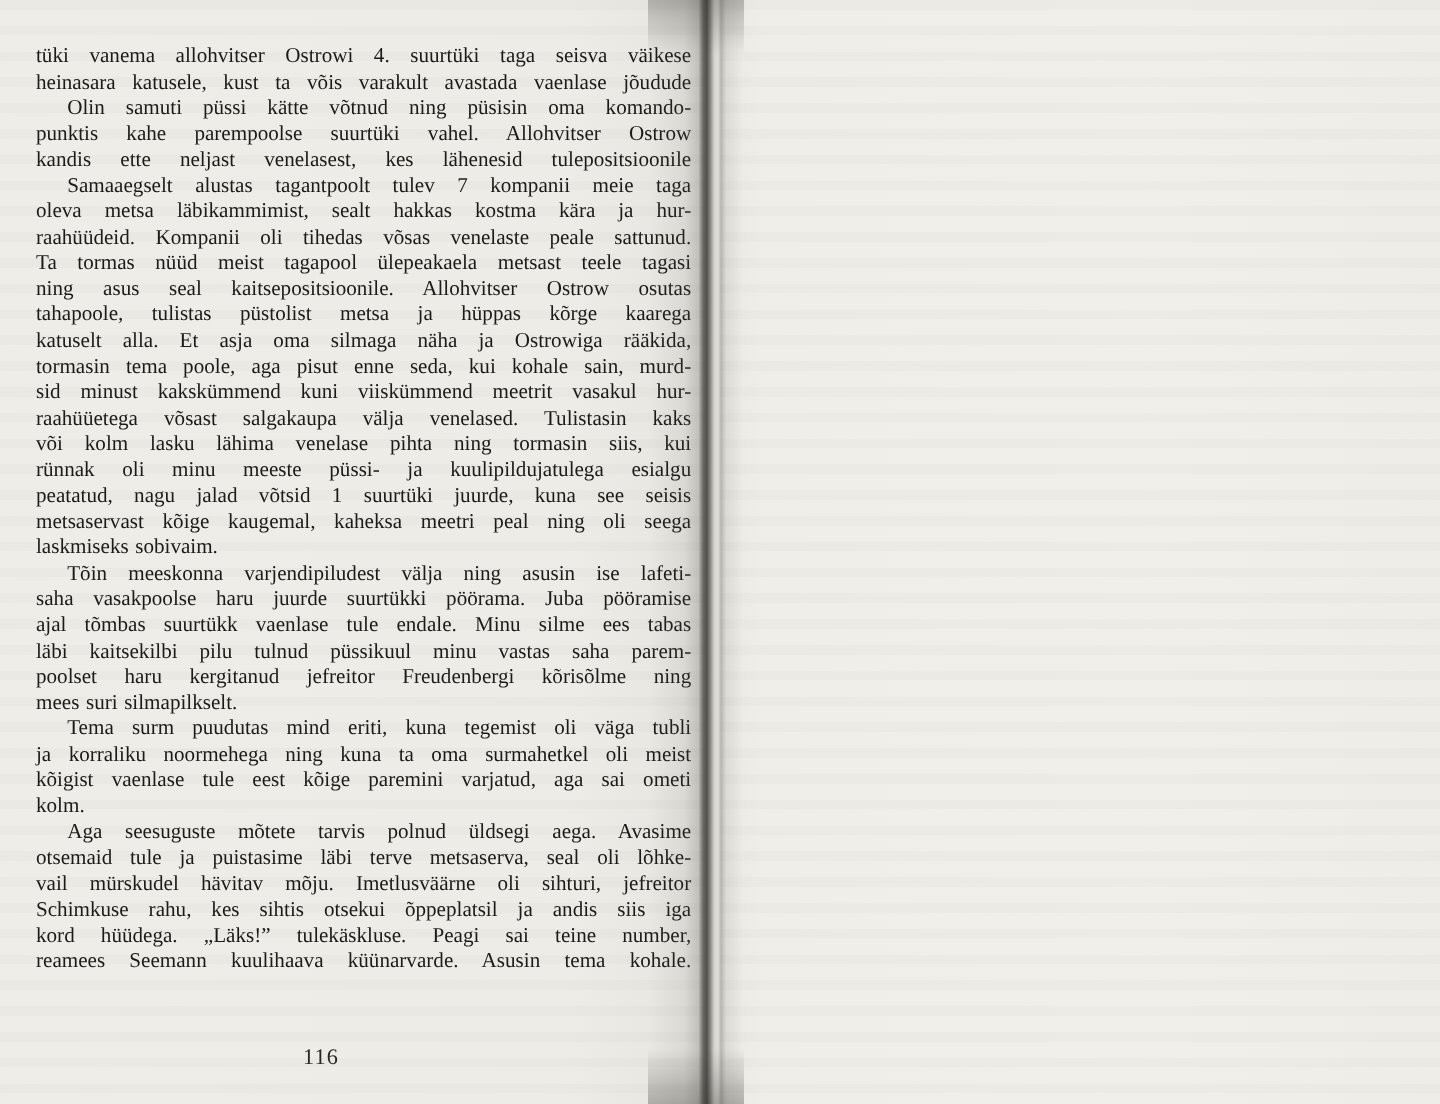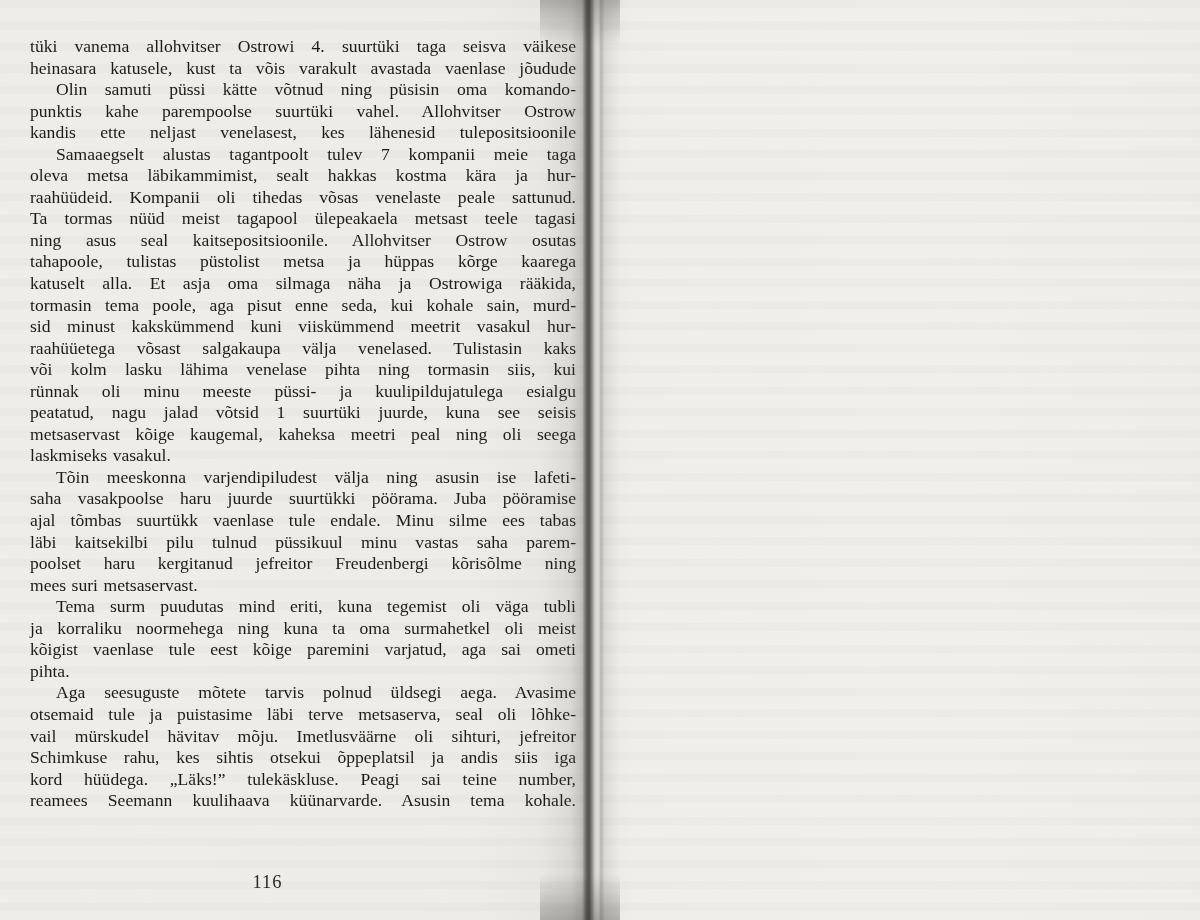--- a/index.html
+++ b/index.html
@@ -128,35 +128,35 @@
           <div class="line">ning asus seal kaitsepositsioonile. Allohvitser Ostrow osutas</div>
           <div class="line">tahapoole, tulistas püstolist metsa ja hüppas kõrge kaarega</div>
           <div class="line">katuselt alla. Et asja oma silmaga näha ja Ostrowiga rääkida,</div>
           <div class="line">tormasin tema poole, aga pisut enne seda, kui kohale sain, murd-</div>
           <div class="line">sid minust kakskümmend kuni viiskümmend meetrit vasakul hur-</div>
           <div class="line">raahüüetega võsast salgakaupa välja venelased. Tulistasin kaks</div>
           <div class="line">või kolm lasku lähima venelase pihta ning tormasin siis, kui</div>
           <div class="line">rünnak oli minu meeste püssi- ja kuulipildujatulega esialgu</div>
           <div class="line">peatatud, nagu jalad võtsid 1 suurtüki juurde, kuna see seisis</div>
           <div class="line">metsaservast kõige kaugemal, kaheksa meetri peal ning oli seega</div>
-          <div class="line last">laskmiseks vasakul.</div>
+          <div class="line last">laskmiseks sobivaim.</div>
         </div>
         <div class="para">
           <div class="line indent">Tõin meeskonna varjendipiludest välja ning asusin ise lafeti-</div>
           <div class="line">saha vasakpoolse haru juurde suurtükki pöörama. Juba pööramise</div>
           <div class="line">ajal tõmbas suurtükk vaenlase tule endale. Minu silme ees tabas</div>
           <div class="line">läbi kaitsekilbi pilu tulnud püssikuul minu vastas saha parem-</div>
           <div class="line">poolset haru kergitanud jefreitor Freudenbergi kõrisõlme ning</div>
-          <div class="line last">mees suri metsaservast.</div>
+          <div class="line last">mees suri silmapilkselt.</div>
         </div>
         <div class="para">
           <div class="line indent">Tema surm puudutas mind eriti, kuna tegemist oli väga tubli</div>
           <div class="line">ja korraliku noormehega ning kuna ta oma surmahetkel oli meist</div>
           <div class="line">kõigist vaenlase tule eest kõige paremini varjatud, aga sai ometi</div>
-          <div class="line last">pihta.</div>
+          <div class="line last">kolm.</div>
         </div>
         <div class="para">
           <div class="line indent">Aga seesuguste mõtete tarvis polnud üldsegi aega. Avasime</div>
           <div class="line">otsemaid tule ja puistasime läbi terve metsaserva, seal oli lõhke-</div>
           <div class="line">vail mürskudel hävitav mõju. Imetlusväärne oli sihturi, jefreitor</div>
           <div class="line">Schimkuse rahu, kes sihtis otsekui õppeplatsil ja andis siis iga</div>
           <div class="line">kord hüüdega. „Läks!” tulekäskluse. Peagi sai teine number,</div>
           <div class="line">reamees Seemann kuulihaava küünarvarde. Asusin tema kohale.</div>
         </div>
       </div>

